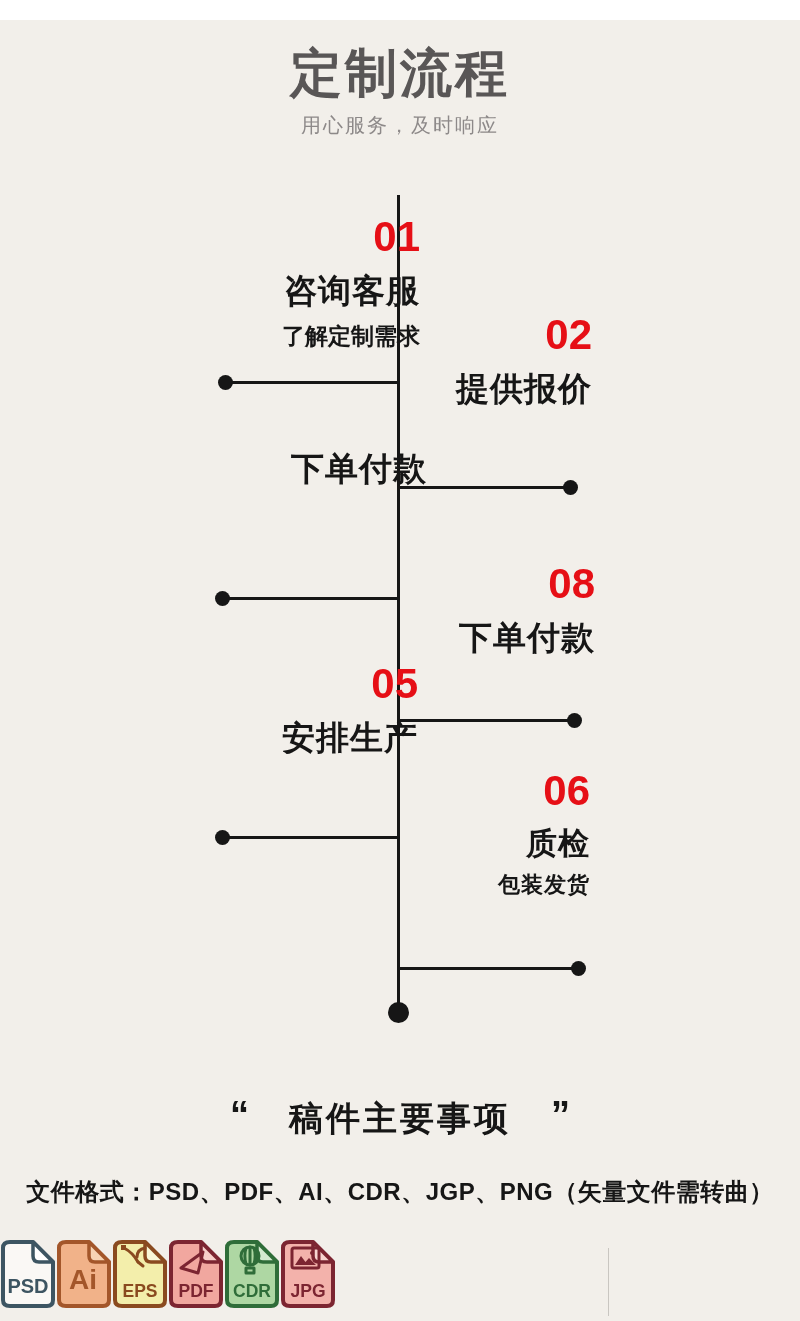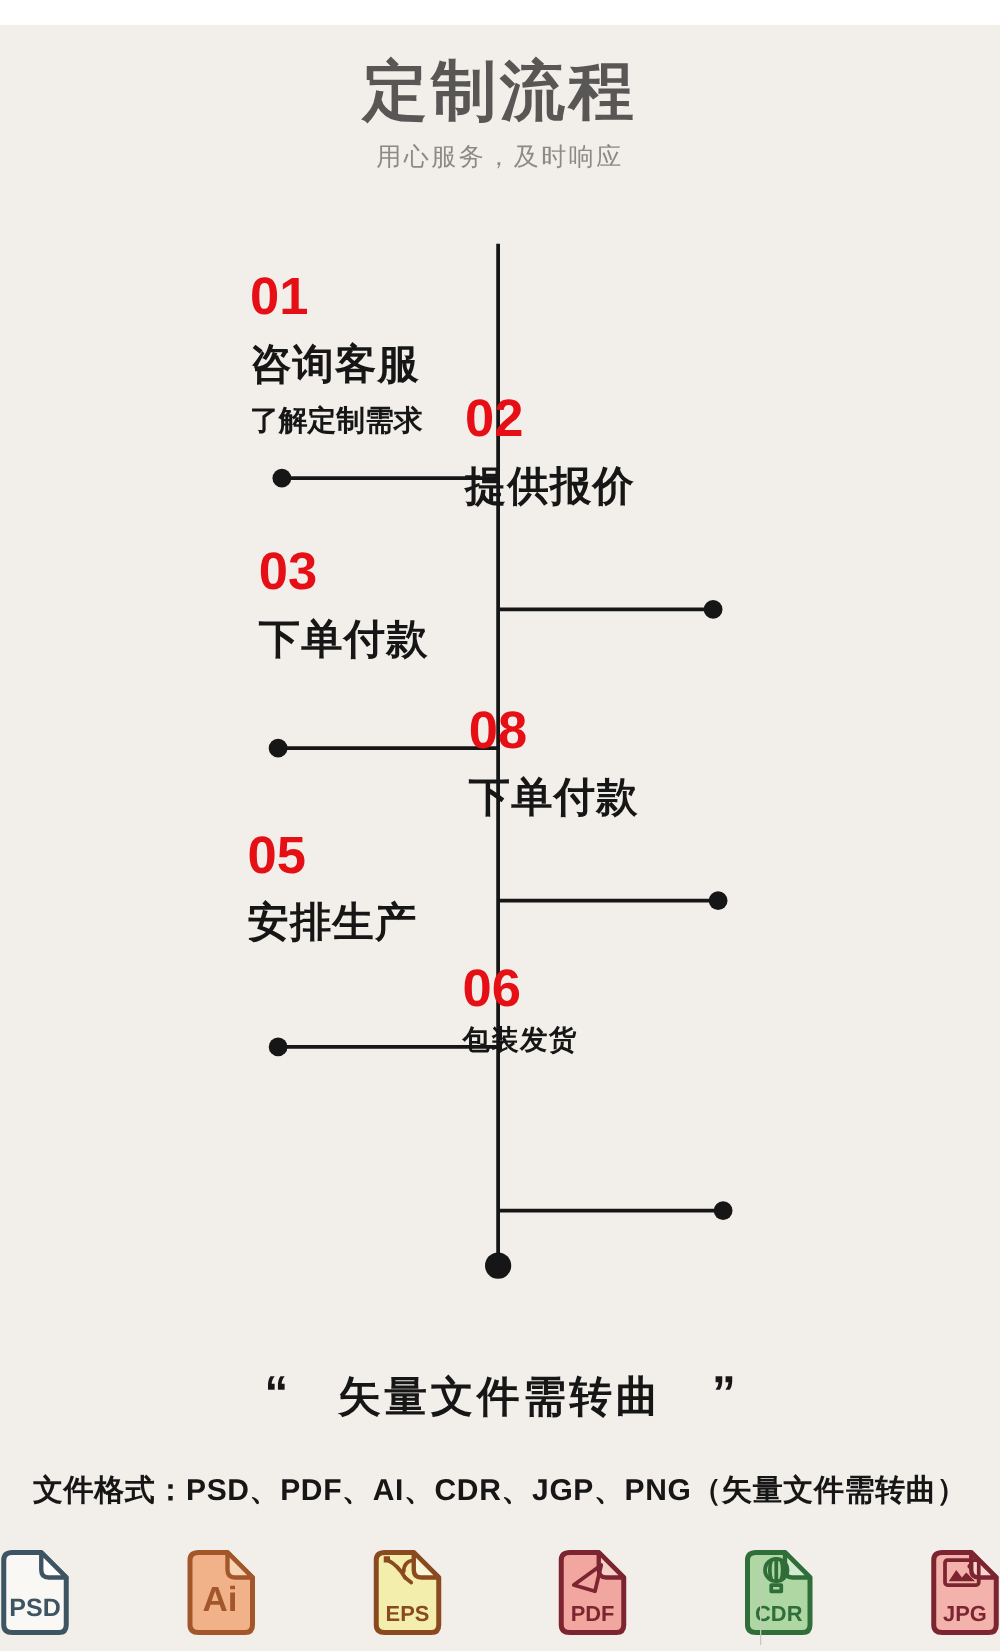--- a/index.html
+++ b/index.html
@@ -29,42 +29,42 @@
   .hl6 { left:399px; top:947px; width:180px; }
   .dot { position:absolute; width:15px; height:15px; border-radius:50%; background:var(--text-black); }
   .d1 { left:218px; top:355px; }
   .d2 { left:563px; top:460px; }
   .d3 { left:215px; top:571px; }
   .d4 { left:567px; top:693px; }
   .d5 { left:215px; top:810px; }
   .d6 { left:571px; top:941px; }
   .dend { left:388px; top:982px; width:21px; height:21px; }
   
-  .step { position:absolute; width:220px; text-align:left; }
+  .step { position:absolute; width:220px; text-align:right; }
   .step .num { font-size:42px; font-weight:700; color:var(--accent-red); line-height:1; }
   .step .t { font-size:33px; font-weight:600; color:var(--text-black); margin-top:11px; letter-spacing:1px; }
   .step .t2 { font-size:22px; font-weight:600; color:var(--text-black); margin-top:5px; letter-spacing:1px; }
   .step .sub { font-size:23px; font-weight:600; color:var(--text-black); margin-top:7px; }
   .step-1 { left:200px; top:196px; }
   .step-2 { left:372px; top:294px; }
   .step-3 { left:207px; top:416px; }
   .step-4 { left:375px; top:543px; }
   .step-5 { left:198px; top:643px; }
   .step-6 { left:370px; top:750px; }
   .step-6 .t { font-size:31px; }
   
   .notes-heading {
     position:absolute; top:1080px; left:0; width:100%;
     display:flex; justify-content:center; align-items:flex-start; gap:40px;
   }
   .quote { font-size:38px; font-weight:700; line-height:1; transform:translateY(-4px); }
   .notes-title { font-size:34px; font-weight:700; letter-spacing:3px; line-height:1.1; }
   .formats { position:absolute; top:1156px; left:0; width:100%; text-align:center; font-size:24px; font-weight:600; letter-spacing:0.5px; }
   
-  .icons { position:absolute; top:1218px; left:0; width:100%; display:flex; justify-content:space-between; gap:17px; }
+  .icons { position:absolute; top:1218px; left:0; width:100%; display:flex; justify-content:flex-start; }
   .file-icon { width:56px; height:72px; }
   .file-icon svg { width:100%; height:100%; display:block; }
   .doc-body { fill:var(--fill); stroke:var(--stroke); stroke-width:4; stroke-linejoin:round; }
   .doc-fold { fill:var(--fold); stroke:var(--stroke); stroke-width:3.5; stroke-linejoin:round; }
   .doc-glyph { fill:none; stroke:var(--stroke); stroke-width:3; stroke-linecap:round; stroke-linejoin:round; }
   .doc-solid { fill:var(--stroke); stroke:none; }
   .doc-label { fill:var(--stroke); font-family:"Liberation Sans",sans-serif; font-weight:700; font-size:17.5px; }
   .doc-label.big { font-size:20px; }
   .doc-label.xl { font-size:28px; }
   .divider { position:absolute; left:608px; top:1228px; width:1px; height:68px; background:var(--divider-gray); }
@@ -97,39 +97,39 @@
   <div class="step step-1">
     <div class="num">01</div>
     <div class="t">咨询客服</div>
     <div class="sub">了解定制需求</div>
   </div>
   <div class="step step-2">
     <div class="num">02</div>
     <div class="t">提供报价</div>
   </div>
   <div class="step step-3">
-    <div class="num">03</div>
     <div class="t">下单付款</div>
   </div>
   <div class="step step-4">
     <div class="num">08</div>
     <div class="t">下单付款</div>
   </div>
   <div class="step step-5">
     <div class="num">05</div>
     <div class="t">安排生产</div>
   </div>
   <div class="step step-6">
     <div class="num">06</div>
+    <div class="t">质检</div>
     <div class="t2">包装发货</div>
   </div>
 
   <div class="notes-heading">
     <span class="quote">“</span>
-    <span class="notes-title">矢量文件需转曲</span>
+    <span class="notes-title">稿件主要事项</span>
     <span class="quote">”</span>
   </div>
 
   <div class="formats">文件格式：PSD、PDF、AI、CDR、JGP、PNG（矢量文件需转曲）</div>
 
   <div class="icons">
 
     <div class="file-icon" style="--fill: #faf8f5; --stroke: #3d5562; --fold: #ffffff;">
       <svg viewBox="0 0 56 70" aria-hidden="true">
         <path class="doc-body" d="M10 3 H33 L53 23 V61 Q53 67 47 67 H10 Q3 67 3 61 V9 Q3 3 10 3 Z"></path>

